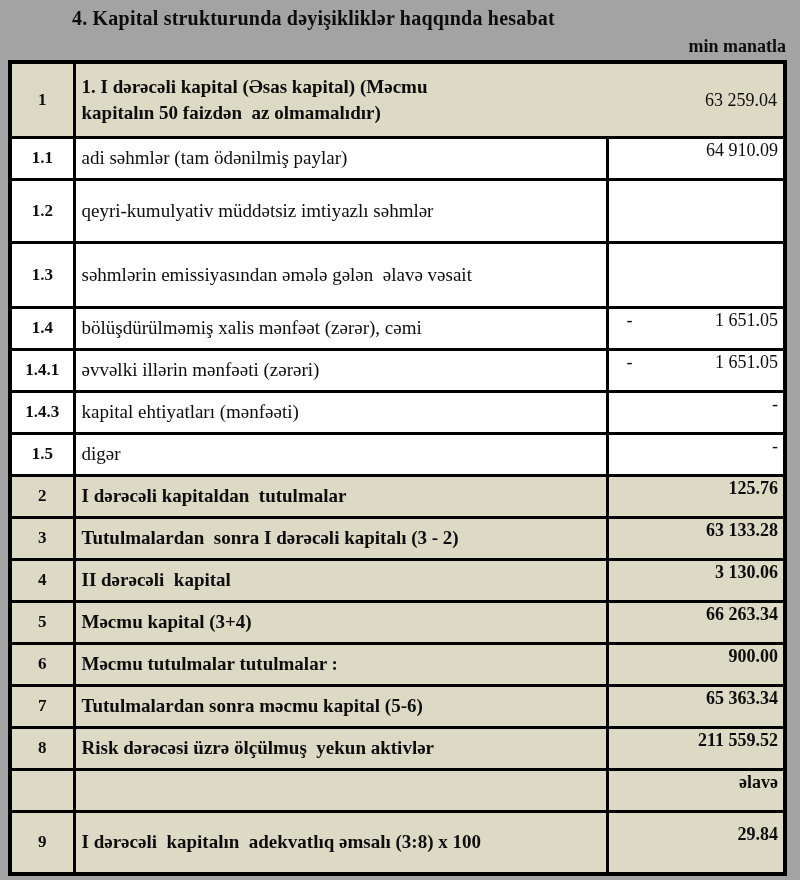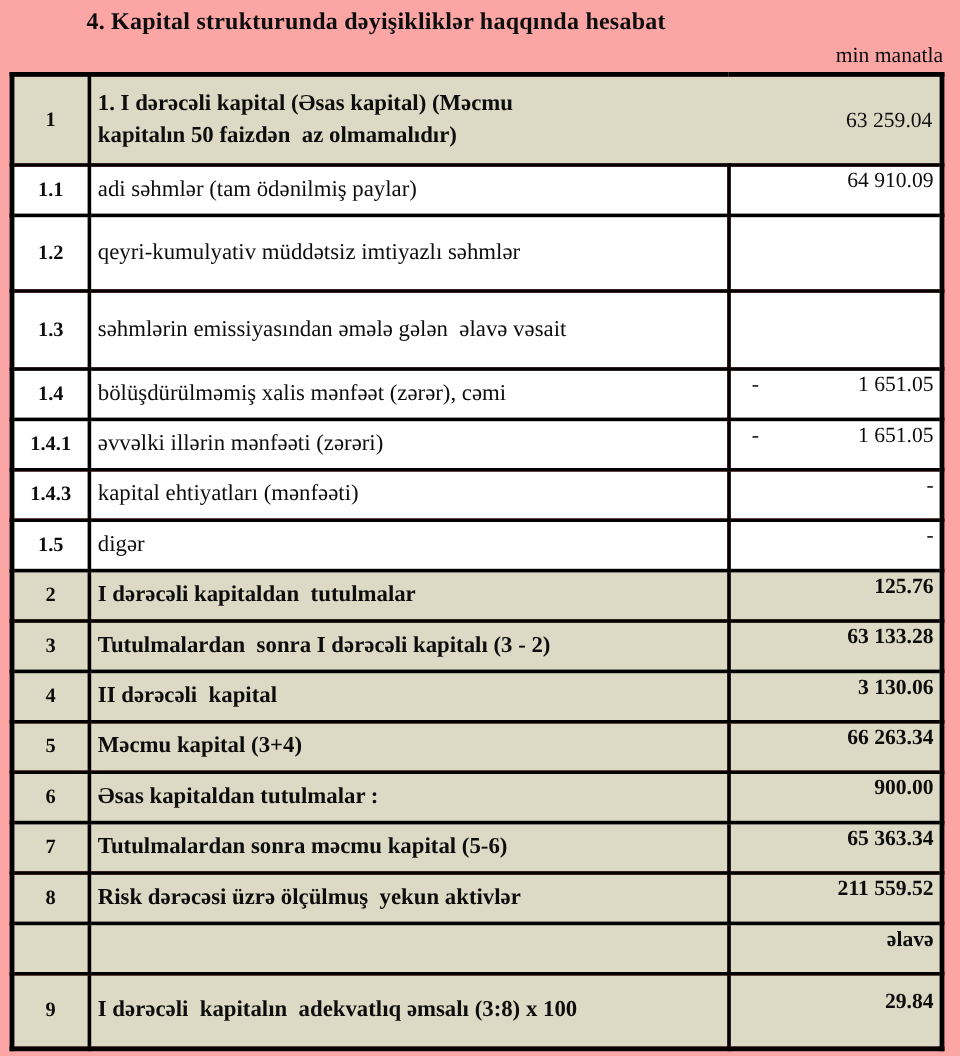--- a/index.html
+++ b/index.html
@@ -7,35 +7,35 @@
     padding: 0;
     background: #ffffff;
     width: 800px;
     font-family: "Liberation Serif", "DejaVu Serif", serif;
     color: #0d0d0d;
   }
   .page {
     position: relative;
     width: 800px;
     height: 880px;
-    background: #fca5a5;
+    background: #a3a3a3;
     overflow: hidden;
   }
   .title {
     margin: 7px 20px 0 72px;
     font-size: 20px;
     font-weight: bold;
     letter-spacing: 0.2px;
     white-space: pre-wrap;
   }
   .unit-label {
     margin: 6px 14px 3px 0;
     text-align: right;
     font-size: 18px;
-    font-weight: normal;
+    font-weight: bold;
     padding-left: 16px;
   }
   table.capital-table {
     border-collapse: collapse;
     table-layout: fixed;
     width: 779px;
     margin-left: 8px;
     border: 4px solid #000;
   }
   table.capital-table td {
@@ -178,21 +178,21 @@
           <td class="label-cell">II dərəcəli  kapital</td>
           <td class="value-cell">3 130.06</td>
         </tr>
         <tr class="section shaded" style="height: 31px;">
           <td class="num-cell">5</td>
           <td class="label-cell">Məcmu kapital (3+4)</td>
           <td class="value-cell">66 263.34</td>
         </tr>
         <tr class="section shaded" style="height: 31px;">
           <td class="num-cell">6</td>
-          <td class="label-cell">Əsas kapitaldan tutulmalar :</td>
+          <td class="label-cell">Məcmu tutulmalar tutulmalar :</td>
           <td class="value-cell">900.00</td>
         </tr>
         <tr class="section shaded" style="height: 30px;">
           <td class="num-cell">7</td>
           <td class="label-cell">Tutulmalardan sonra məcmu kapital (5-6)</td>
           <td class="value-cell">65 363.34</td>
         </tr>
         <tr class="section shaded" style="height: 30px;">
           <td class="num-cell">8</td>
           <td class="label-cell">Risk dərəcəsi üzrə ölçülmuş  yekun aktivlər</td>

